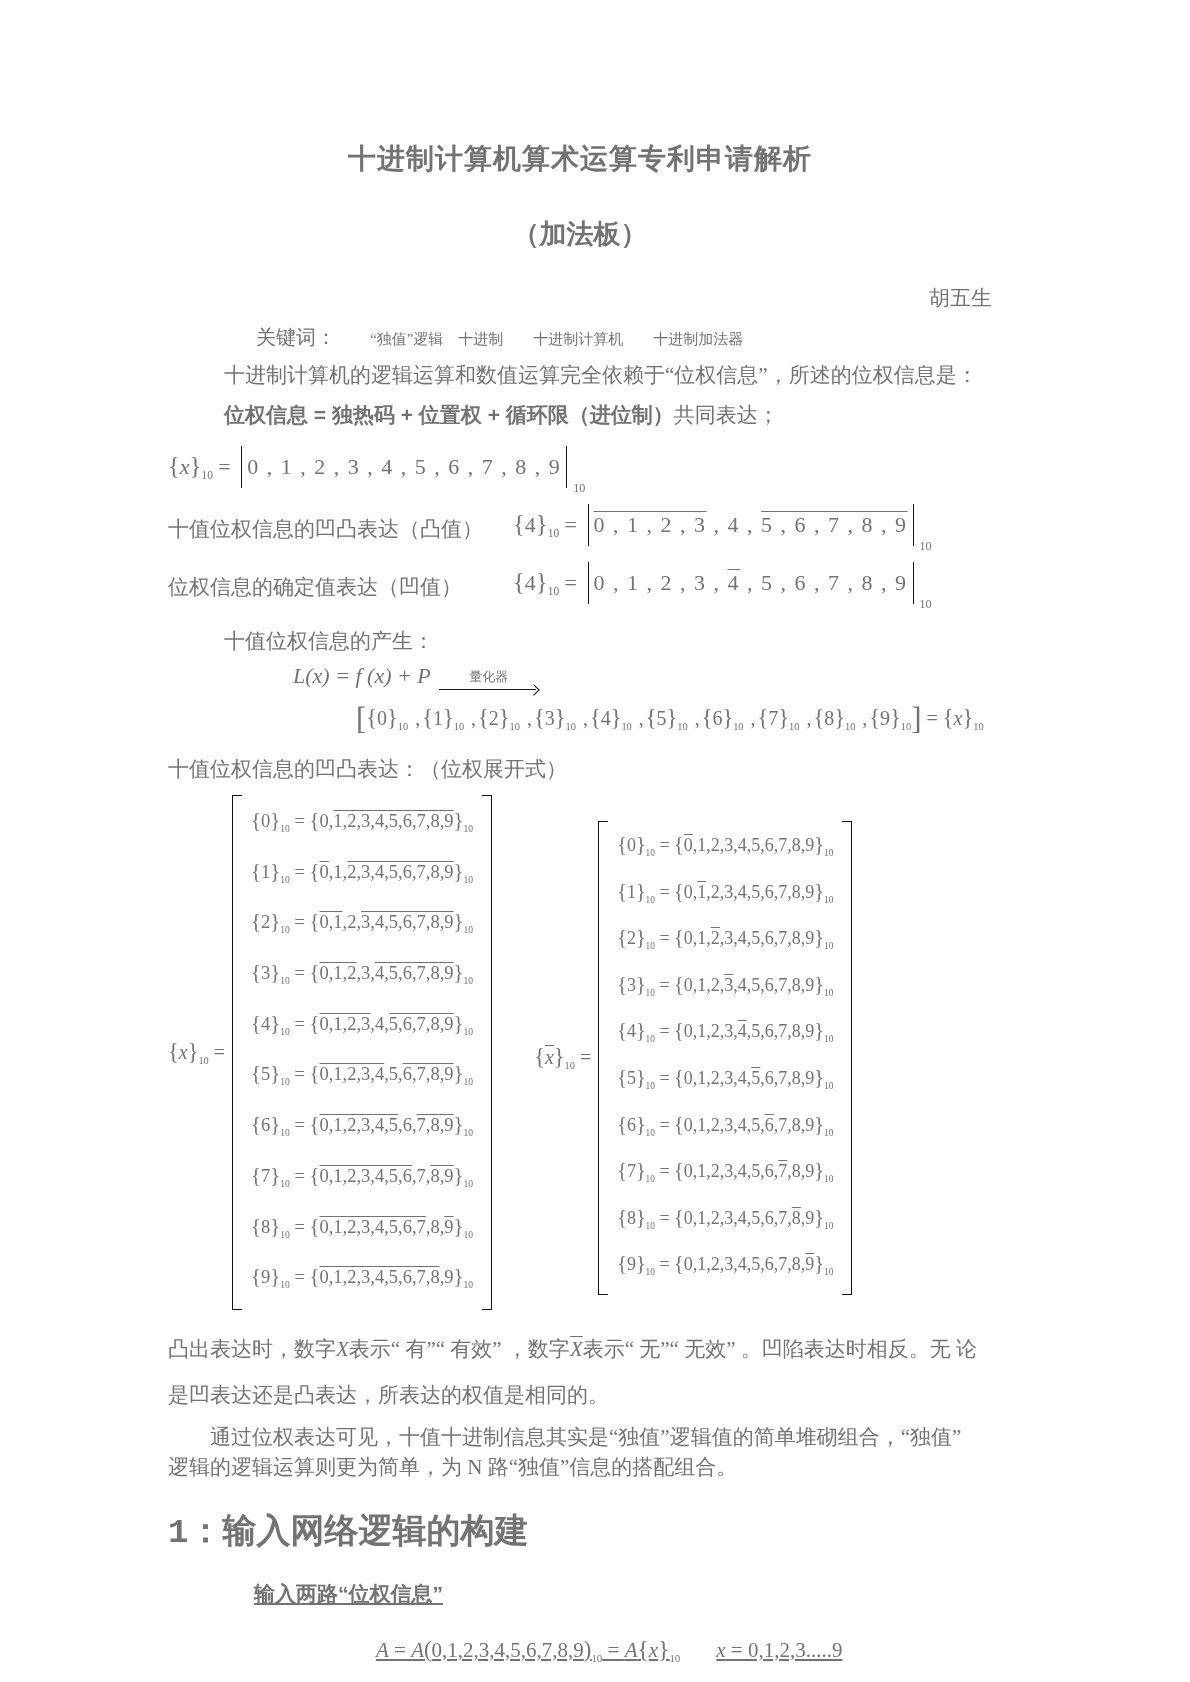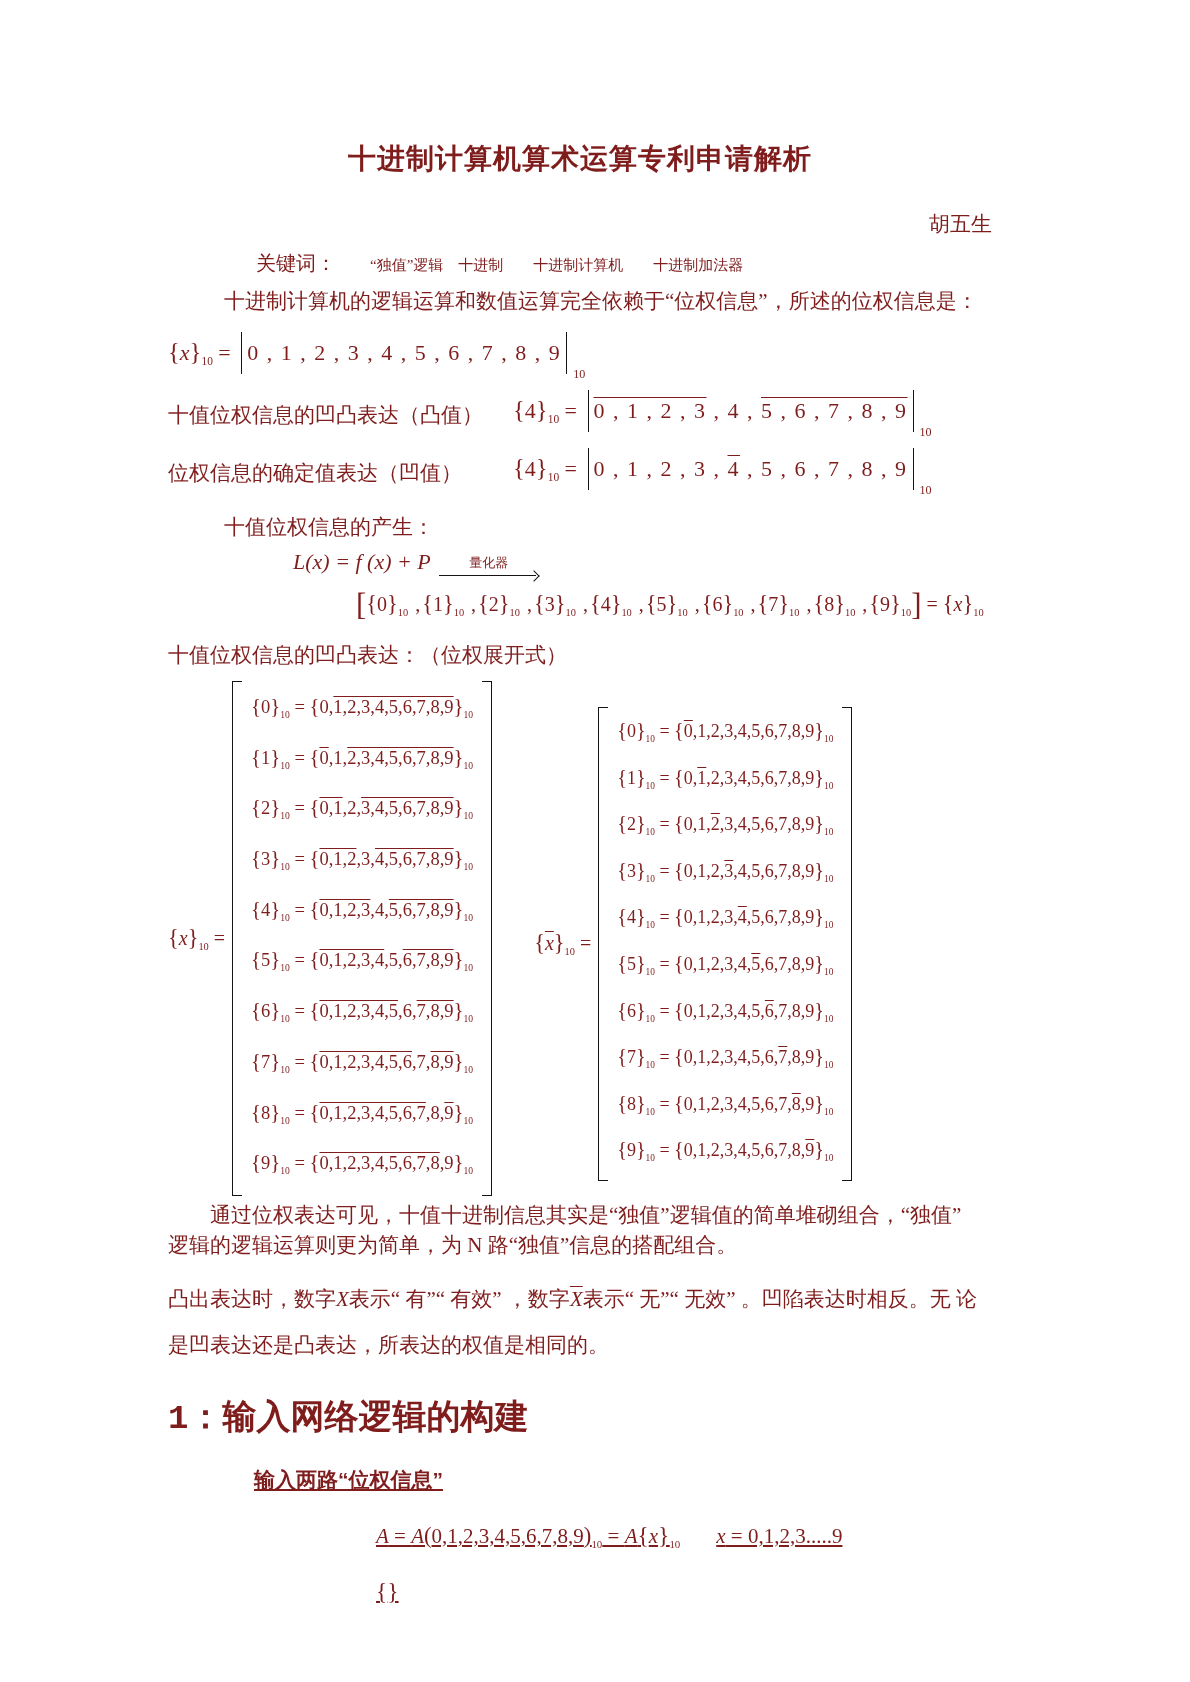--- a/index.html
+++ b/index.html
@@ -2,21 +2,21 @@
 <html><head>
 <meta charset="utf-8">
 <style>
   html,body{margin:0;padding:0;background:#ffffff;}
   .page{
     position:relative;
     width:1160px;height:1682px;
     box-sizing:border-box;
     padding:140px 168px 30px 168px;
     background:#fff;
-    color:#7f1d1d;
+    color:#737373;
     font-family:"Liberation Serif","DejaVu Serif",serif;
     overflow:hidden;
   }
   .center{text-align:center;}
   .doc-title{
     font-family:"Liberation Sans","DejaVu Sans",sans-serif;
     font-weight:bold;font-size:28px;letter-spacing:1px;margin:0;
   }
   .doc-subtitle{
     font-family:"Liberation Sans","DejaVu Sans",sans-serif;
@@ -85,28 +85,32 @@
     vertical-align:middle;margin:0 5px 4px 5px;}
   .gap{display:inline-block;width:36px;}
   .eq{white-space:pre;}
 </style>
 </head>
 <body>
 
 <div class="page">
 
   <div class="doc-title center">十进制计算机算术运算专利申请解析</div>
+  <div class="doc-subtitle center">（加法板）</div>
   <div class="doc-author center">胡五生</div>
 
   <div class="kw-line">
     <span>关键词：</span><span class="kw-items">“独值”逻辑　十进制　　十进制计算机　　十进制加法器</span>
   </div>
 
   <div class="intro">十进制计算机的逻辑运算和数值运算完全依赖于“位权信息”，所述的位权信息是：</div>
 
+  <div class="weight-line">
+    <span>位权信息 = 独热码 + 位置权 + 循环限（进位制）</span><span class="weight-tail">共同表达；</span>
+  </div>
 
   <div class="expr-block">
     <div class="expr-row">
       <span class="expr-math"><span class="br">{</span><span class="it">x</span><span class="br">}</span><sub class="ss">10</sub><span class="eq"> = </span><span class="vb"></span><span class="seq"><span>0 , 1 , 2 , 3 , 4 , 5 , 6 , 7 , 8 , 9</span></span><span class="vb"></span><sub class="dsub">10</sub></span>
     </div>
     <div class="expr-row">
       <span class="expr-label">十值位权信息的凹凸表达（凸值）</span>
       <span class="expr-math"><span class="br">{</span><span>4</span><span class="br">}</span><sub class="ss">10</sub><span class="eq"> = </span><span class="vb"></span><span class="seq"><span class="ov">0 , 1 , 2 , 3</span><span> , 4 , </span><span class="ov">5 , 6 , 7 , 8 , 9</span></span><span class="vb"></span><sub class="dsub">10</sub></span>
     </div>
     <div class="expr-row">
@@ -162,28 +166,28 @@
             <div class="mrow"><span class="br">{</span><span>6</span><span class="br">}</span><sub class="ss">10</sub><span class="eq"> = </span><span class="br">{</span><span>0,1,2,3,4,5,</span><span class="ov">6</span><span>,7,8,9</span><span class="br">}</span><sub class="ss">10</sub></div>
             <div class="mrow"><span class="br">{</span><span>7</span><span class="br">}</span><sub class="ss">10</sub><span class="eq"> = </span><span class="br">{</span><span>0,1,2,3,4,5,6,</span><span class="ov">7</span><span>,8,9</span><span class="br">}</span><sub class="ss">10</sub></div>
             <div class="mrow"><span class="br">{</span><span>8</span><span class="br">}</span><sub class="ss">10</sub><span class="eq"> = </span><span class="br">{</span><span>0,1,2,3,4,5,6,7,</span><span class="ov">8</span><span>,9</span><span class="br">}</span><sub class="ss">10</sub></div>
             <div class="mrow"><span class="br">{</span><span>9</span><span class="br">}</span><sub class="ss">10</sub><span class="eq"> = </span><span class="br">{</span><span>0,1,2,3,4,5,6,7,8,</span><span class="ov">9</span><span class="br">}</span><sub class="ss">10</sub></div>
           </div>
         <div class="mbr"></div>
       </div>
     </div>
   </div>
 
+  <div class="para para-a">
+    <div><span>凸出表达时，数字</span><span class=" it">X</span><span>表示“ 有”“ 有效” ，数字</span><span class="ov it">X</span><span>表示“ 无”“ 无效” 。凹陷表达时相反。无 论</span></div>
+    <div>是凹表达还是凸表达，所表达的权值是相同的。</div>
+  </div>
+
   <div class="para para-b">
     <div class="indent2">通过位权表达可见，十值十进制信息其实是“独值”逻辑值的简单堆砌组合，“独值”</div>
     <div>逻辑的逻辑运算则更为简单，为 N 路“独值”信息的搭配组合。</div>
-  </div>
-
-  <div class="para para-a">
-    <div><span>凸出表达时，数字</span><span class=" it">X</span><span>表示“ 有”“ 有效” ，数字</span><span class="ov it">X</span><span>表示“ 无”“ 无效” 。凹陷表达时相反。无 论</span></div>
-    <div>是凹表达还是凸表达，所表达的权值是相同的。</div>
   </div>
 
   <div class="sec-heading">1：输入网络逻辑的构建</div>
   <div class="sub-heading">输入两路“位权信息”</div>
 
   <div class="formula-ab"><span class="it">A</span><span class="eq"> = </span><span class="it">A</span><span class="pr">(</span><span>0,1,2,3,4,5,6,7,8,9</span><span class="pr">)</span><sub class="ss">10</sub><span class="eq"> = </span><span class="it">A</span><span class="br">{</span><span class="it">x</span><span class="br">}</span><sub class="ss">10</sub><span class="gap"></span><span class="it">x</span><span> = 0,1,2,3.....9</span></div>
   <div class="formula-ab"><span class="br">{</span><span class="br">}</span><span class="gap"></span></div>
 
 </div>
 

